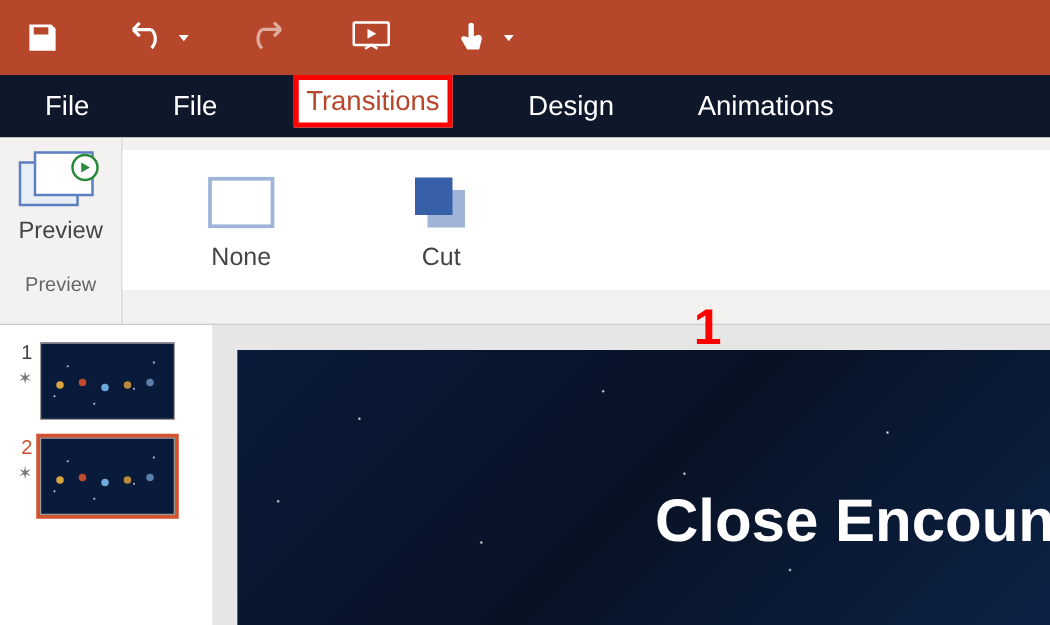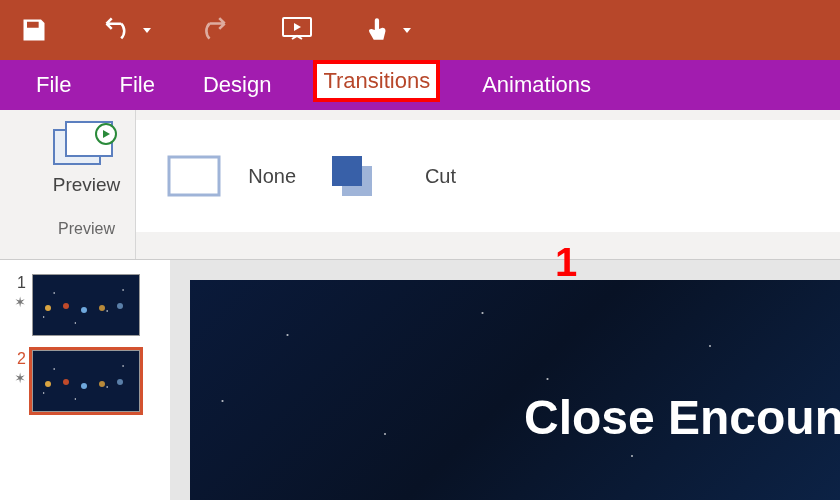--- a/index.html
+++ b/index.html
@@ -2,32 +2,32 @@
 <html><head>
 <meta charset="utf-8">
 <style>
   * { box-sizing: border-box; margin: 0; padding: 0; }
   body { font-family: "Segoe UI", Arial, sans-serif; background: #fff; width: 840px; height: 500px; overflow: hidden; }
 
   .titlebar { background: #B7472A; height: 60px; display: flex; align-items: center; padding: 0 20px; gap: 50px; }
   .titlebar .qat-item { display: inline-flex; align-items: center; color: #fff; }
   .titlebar svg { display: block; }
 
-  .ribbon-tabs { background: #a21caf; height: 50px; display: flex; align-items: flex-end; padding: 0 30px 8px 30px; gap: 36px; }
+  .ribbon-tabs { background: #0f172a; height: 50px; display: flex; align-items: flex-end; padding: 0 30px 8px 30px; gap: 55px; }
   .ribbon-tab { color: #fff; font-size: 22px; padding: 4px 6px; cursor: pointer; }
   .ribbon-tab.active { background: #fff; color: #B7472A; border: 4px solid #FF0000; }
 
-  .ribbon-body { background: #F3F2F1; display: flex; border-bottom: 1px solid #ccc; padding-left: 38px; }
+  .ribbon-body { background: #F3F2F1; display: flex; border-bottom: 1px solid #ccc; }
   .preview-group { width: 98px; border-right: 1px solid #d6d6d6; display: flex; flex-direction: column; align-items: center; padding-top: 10px; }
   .preview-icon-box { width: 70px; height: 48px; position: relative; }
   .preview-label { font-size: 19px; color: #444; margin-top: 6px; }
   .group-title { font-size: 16px; color: #666; text-align: center; padding: 6px 0 4px 0; }
 
   .gallery { background: #fff; flex: 1; display: flex; align-items: stretch; padding: 8px 0 8px 30px; gap: 30px; height: 112px; margin: 10px 0; }
-  .gallery-item { display: flex; align-items: center; justify-content: space-between; width: 130px; cursor: pointer; padding: 6px 0; }
+  .gallery-item { display: flex; flex-direction: column; align-items: center; justify-content: space-between; width: 130px; cursor: pointer; padding: 6px 0; }
   .gallery-item.selected { background: #c9c9c9; border: 4px solid #FF0000; }
   .gallery-item .icon-area { height: 56px; display: flex; align-items: center; justify-content: center; }
   .gallery-item .item-label { font-size: 20px; color: #444; }
 
   .annotation-1 { position: absolute; left: 555px; top: 130px; color: #FF0000; font-size: 40px; font-weight: bold; }
   .annotation-2 { position: absolute; left: 330px; top: 228px; color: #FF0000; font-size: 40px; font-weight: bold; }
 
   .workspace { display: flex; height: calc(500px - 60px - 50px - 150px); background: #e6e6e6; }
   .thumb-panel { width: 170px; background: #fff; padding: 14px 8px; }
   .thumb-row { display: flex; align-items: flex-start; gap: 6px; margin-bottom: 14px; }
@@ -94,22 +94,22 @@
     </svg>
     <svg width="10" height="10" viewBox="0 0 10 10" style="margin-left:10px">
         <path fill="#fff" d="M1 3h8L5 8z"></path>
       </svg>
   </span>
 </div>
 
 <div class="ribbon-tabs">
   <div class="ribbon-tab">File</div>
   <div class="ribbon-tab">File</div>
+  <div class="ribbon-tab active">Transitions</div>
   <div class="ribbon-tab">Design</div>
-  <div class="ribbon-tab active">Transitions</div>
   <div class="ribbon-tab">Animations</div>
 
 </div>
 
 <div class="ribbon-body" style="position:relative;height:150px">
   <div class="preview-group">
     <div class="preview-icon-box">
       <svg width="70" height="48" viewBox="0 0 70 48">
         <rect x="2" y="10" width="46" height="34" fill="#e8eef6" stroke="#5b7fbf" stroke-width="2"></rect>
         <rect x="14" y="2" width="46" height="34" fill="#fff" stroke="#5b7fbf" stroke-width="2"></rect>

